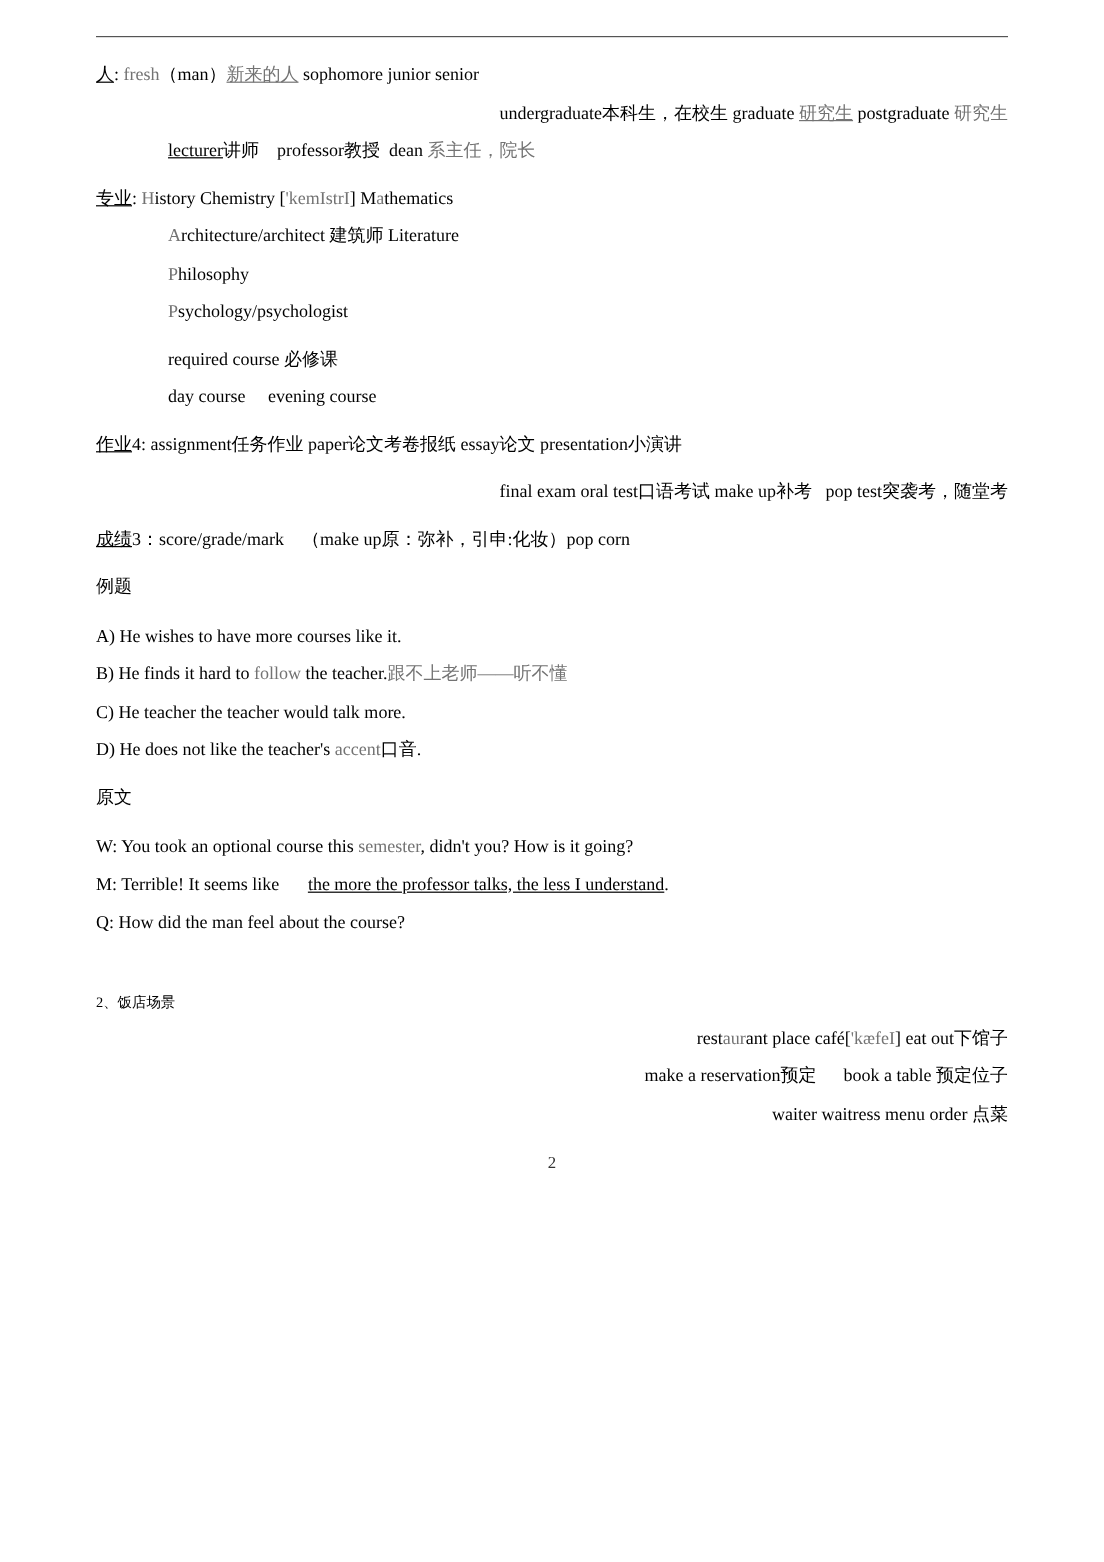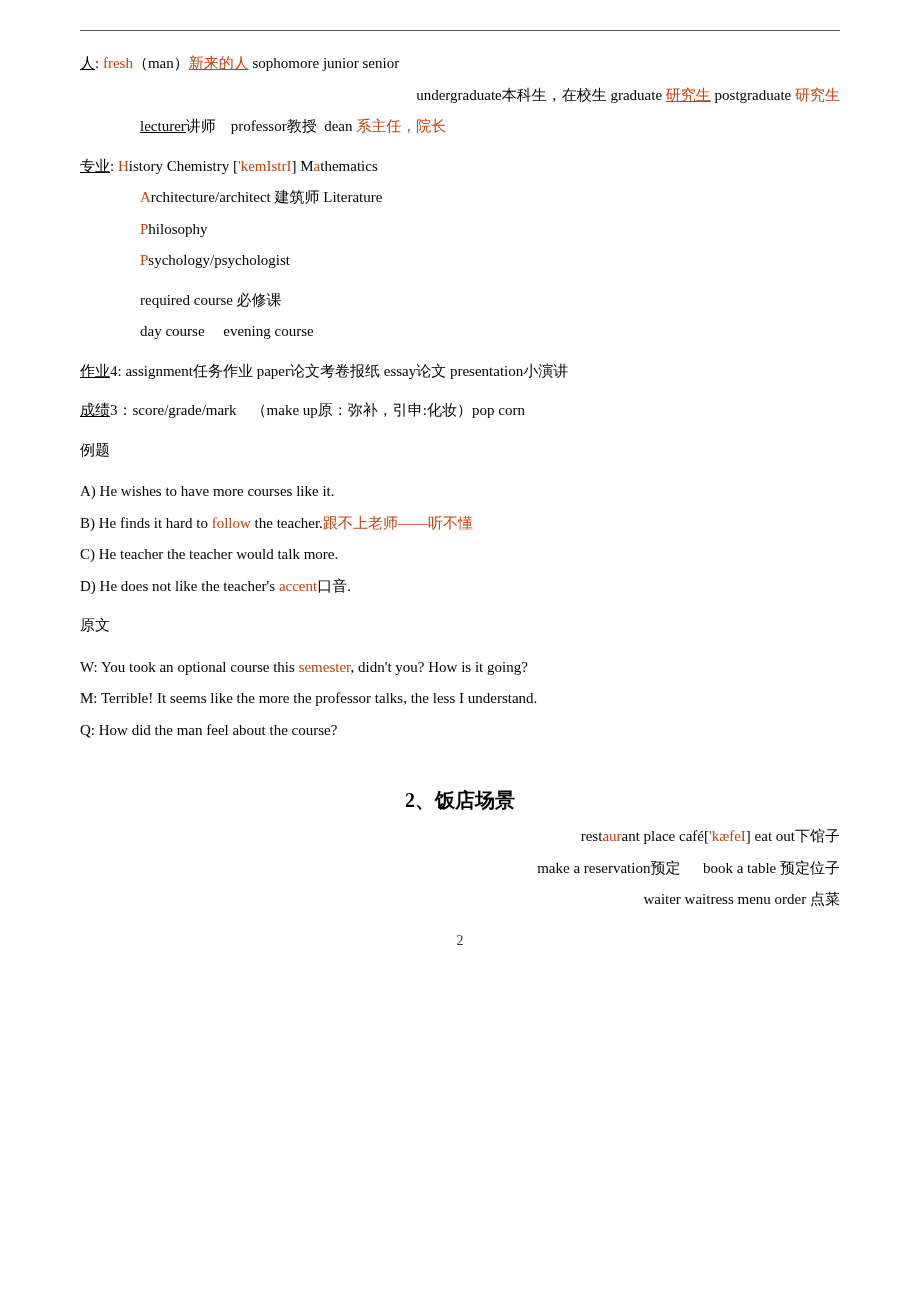--- a/index.html
+++ b/index.html
@@ -33,41 +33,40 @@
       line-height: 1.7;
     }
     .indent1 {
       margin-left: 30px;
       text-align: right;
     }
     .indent2 {
       margin-left: 60px;
     }
     .red {
-      color: #c2410c;
+      color: #737373;
       margin-top: 29px;
     }
     .underline-label {
       text-decoration: underline;
     }
     .section-block {
       margin-bottom: 14px;
     }
     .page-number {
       text-align: center;
       margin-top: 20px;
       font-size: 14px;
       color: #333;
     }
     .scene-title {
-      font-size: 20px;
-      font-weight: bold;
+      font-size: 12px;
+      font-weight: normal;
       margin-top: 10px;
       margin-bottom: 10px;
-      text-align: center;
     }
     .blank-line {
       height: 10px;
     }
   </style>
 </head>
 <body>
 
 <div class="page-container">
 
@@ -109,20 +108,23 @@
     </div>
   </div>
 
   <div class="section-block">
     <div class="line">
       <span class="underline-label">作业</span>4: assignment任务作业 paper论文考卷报纸 essay论文 presentation小演讲
     </div>
   </div>
 
   <div class="section-block">
+    <div class="line indent1">
+      final exam  oral test口语考试  make up补考&nbsp;&nbsp; pop test突袭考，随堂考
+    </div>
   </div>
 
   <div class="section-block">
     <div class="line">
       <span class="underline-label">成绩</span>3：score/grade/mark&nbsp;&nbsp;&nbsp;&nbsp;（make up原：弥补，引申:化妆）pop corn
     </div>
   </div>
 
   <div class="section-block">
     <div class="line">例题</div>
@@ -141,21 +143,21 @@
     </div>
   </div>
 
   <div class="section-block">
     <div class="line">原文</div>
     <div class="blank-line"></div>
     <div class="line">
       W: You took an <span style="">optional course</span> this <span class="red">semester</span>, didn't you? How is it going?
     </div>
     <div class="line">
-      M: Terrible! It seems like <span style="">the more the professor talks, the less I understand</span>.
+      M: Terrible! It seems like <span style="text-decoration:underline;margin-left:20px;">the more the professor talks, the less I understand</span>.
     </div>
     <div class="line">
       Q: How did the man feel about the course?
     </div>
   </div>
 
   <div class="blank-line"></div>
   <div class="blank-line"></div>
 
   <div class="section-block">

